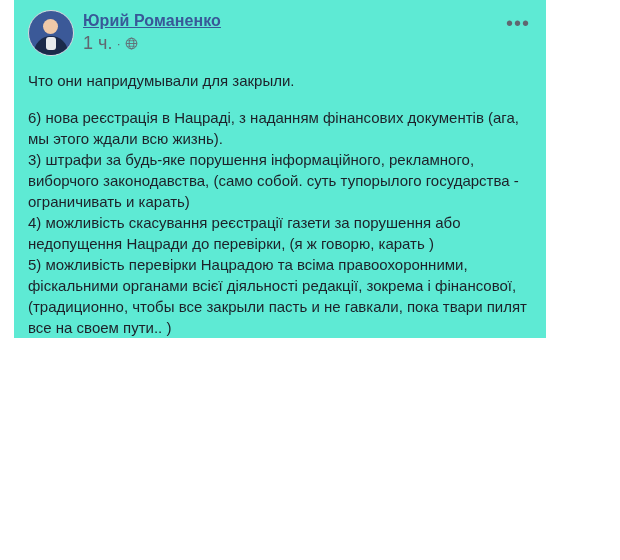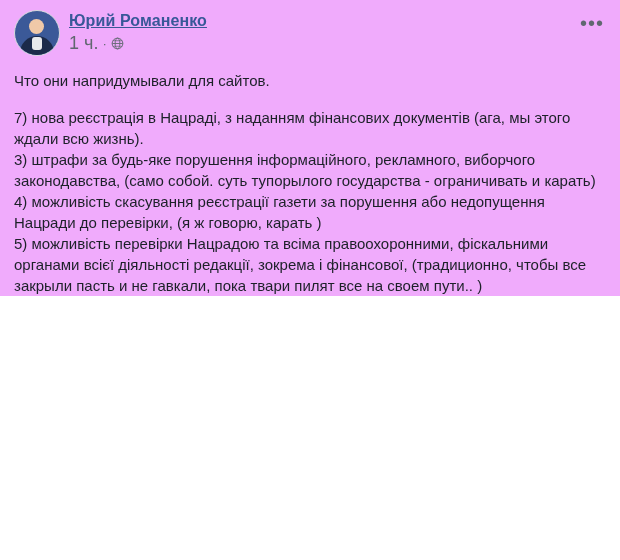--- a/index.html
+++ b/index.html
@@ -8,24 +8,25 @@
   }
   body {
     width: 620px;
     height: 560px;
     background: #ffffff;
     font-family: "Liberation Sans", sans-serif;
     color: #1c1e21;
     overflow: hidden;
   }
   .post {
-    width: 620px;
+    width: 532px;
     box-sizing: border-box;
     padding: 10px 14px 0 14px;
-    background: #f0abfc;
+    background: #5eead4;
+    margin-left: 14px;
   }
   .post-header {
     display: flex;
     align-items: flex-start;
     position: relative;
     padding-bottom: 6px;
   }
   .avatar {
     width: 44px;
     height: 44px;
@@ -155,24 +156,24 @@
             <line x1="2.4" y1="11.4" x2="13.6" y2="11.4" stroke="#616770" stroke-width="0.9"></line>
           </svg>
         </span>
       </div>
     </div>
 
     <div class="menu-button">•••</div>
   </div>
 
   <div class="post-body">
-    <p class="para">Что они напридумывали для сайтов.</p>
+    <p class="para">Что они напридумывали для закрыли.</p>
 
     <div class="list-block">
-      <div>7) нова реєстрація в Нацраді, з наданням фінансових документів (ага, мы этого ждали всю жизнь).</div>
+      <div>6) нова реєстрація в Нацраді, з наданням фінансових документів (ага, мы этого ждали всю жизнь).</div>
       <div>3) штрафи за будь-яке порушення інформаційного, рекламного, виборчого законодавства, (само собой. суть тупорылого государства - ограничивать и карать)</div>
       <div>4) можливість скасування реєстрації газети за порушення або недопущення Нацради до перевірки, (я ж говорю, карать )</div>
       <div>5) можливість перевірки Нацрадою та всіма правоохоронними, фіскальними органами всієї діяльності редакції, зокрема і фінансової, (традиционно, чтобы все закрыли пасть и не гавкали, пока твари пилят все на своем пути.. )</div>
     </div>
 
   </div>
 
 </div>
 
 </body></html>

